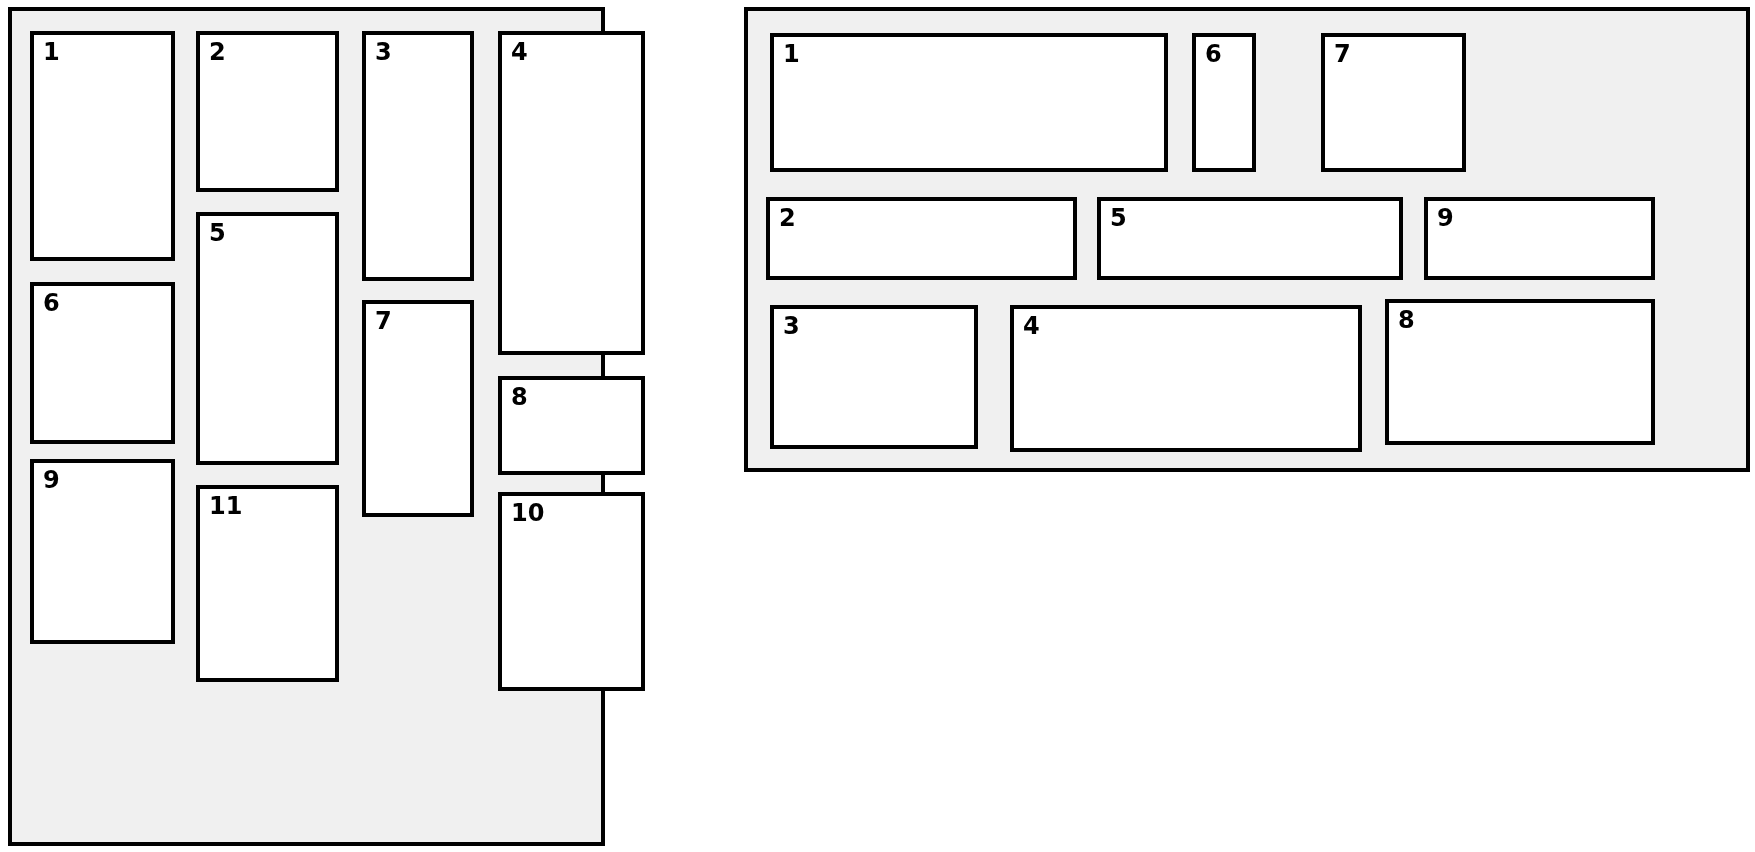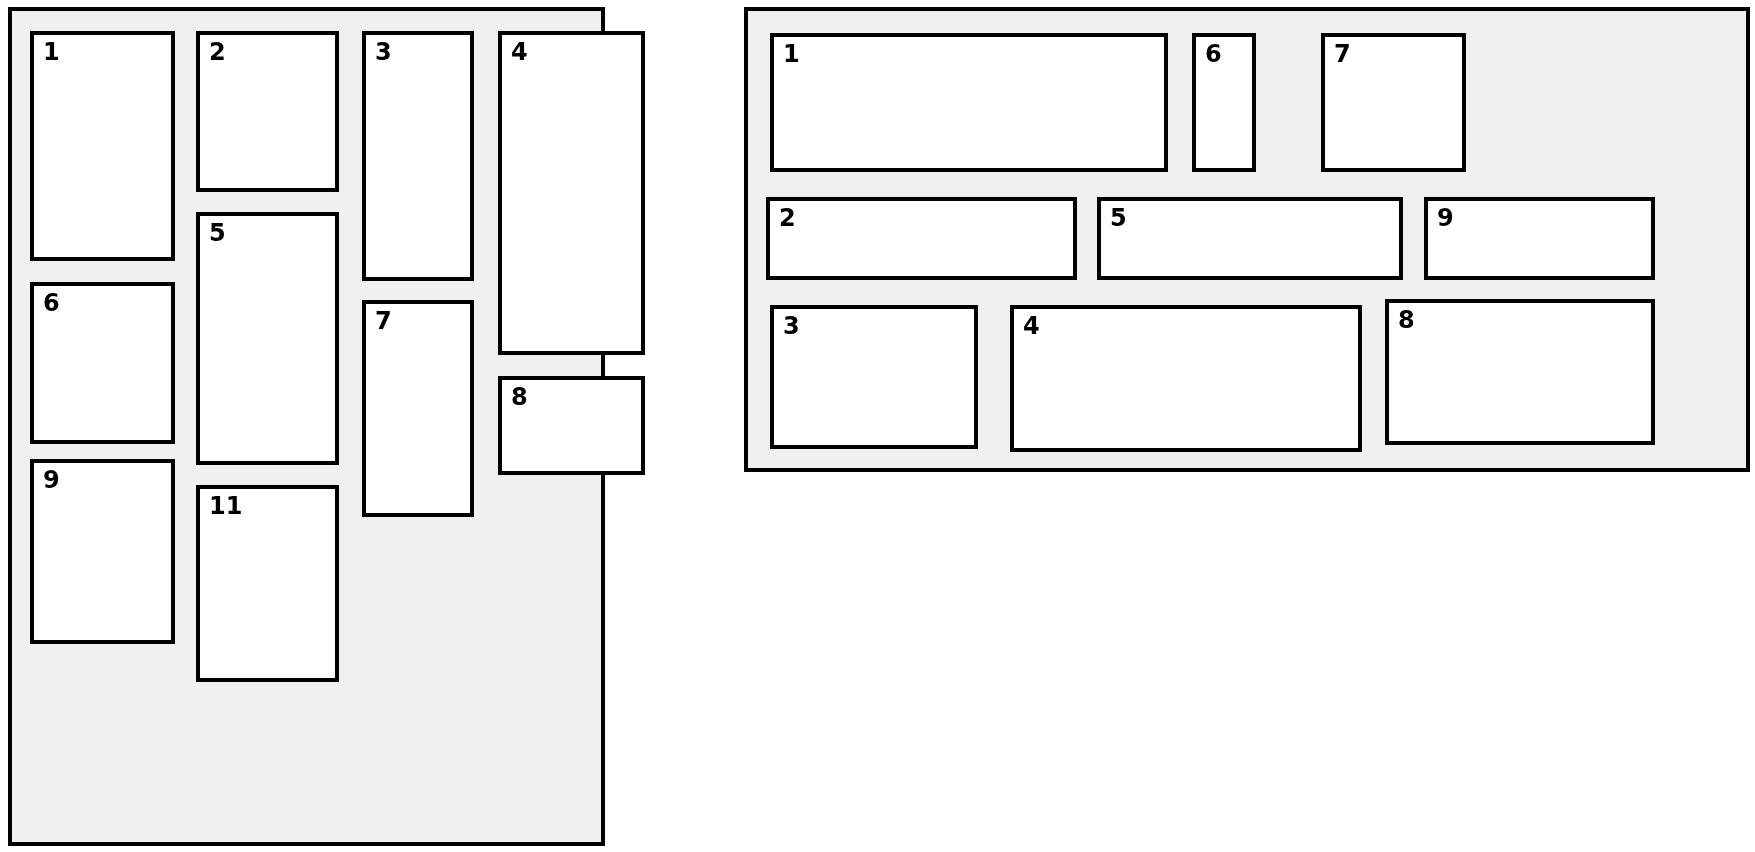--- a/index.html
+++ b/index.html
@@ -70,20 +70,23 @@
     </div>
     <div class="item" style="left: 362px; top: 300px; width: 112px; height: 217px; background: rgb(255, 255, 255); border-color: rgb(0, 0, 0);">
       <span class="item-label">7</span>
     </div>
     <div class="item" style="left: 498px; top: 376px; width: 147px; height: 99px; background: rgb(255, 255, 255); border-color: rgb(0, 0, 0);">
       <span class="item-label">8</span>
     </div>
     <div class="item" style="left: 30px; top: 459px; width: 145px; height: 185px; background: rgb(255, 255, 255); border-color: rgb(0, 0, 0);">
       <span class="item-label">9</span>
     </div>
+    <div class="item" style="left: 498px; top: 492px; width: 147px; height: 199px; background: rgb(255, 255, 255); border-color: rgb(0, 0, 0);">
+      <span class="item-label">10</span>
+    </div>
     <div class="item" style="left: 196px; top: 485px; width: 143px; height: 197px; background: rgb(255, 255, 255); border-color: rgb(0, 0, 0); padding-left: 32px;">
       <span class="item-label">11</span>
     </div>
     <div class="bin" style="left: 744px; top: 7px; width: 1006px; height: 465px; background: rgb(240, 240, 240); border-color: rgb(0, 0, 0);"></div>
     <div class="item" style="left: 770px; top: 33px; width: 398px; height: 139px; background: rgb(255, 255, 255); border-color: rgb(0, 0, 0);">
       <span class="item-label">1</span>
     </div>
     <div class="item" style="left: 766px; top: 197px; width: 311px; height: 83px; background: rgb(255, 255, 255); border-color: rgb(0, 0, 0);">
       <span class="item-label">2</span>
     </div>

